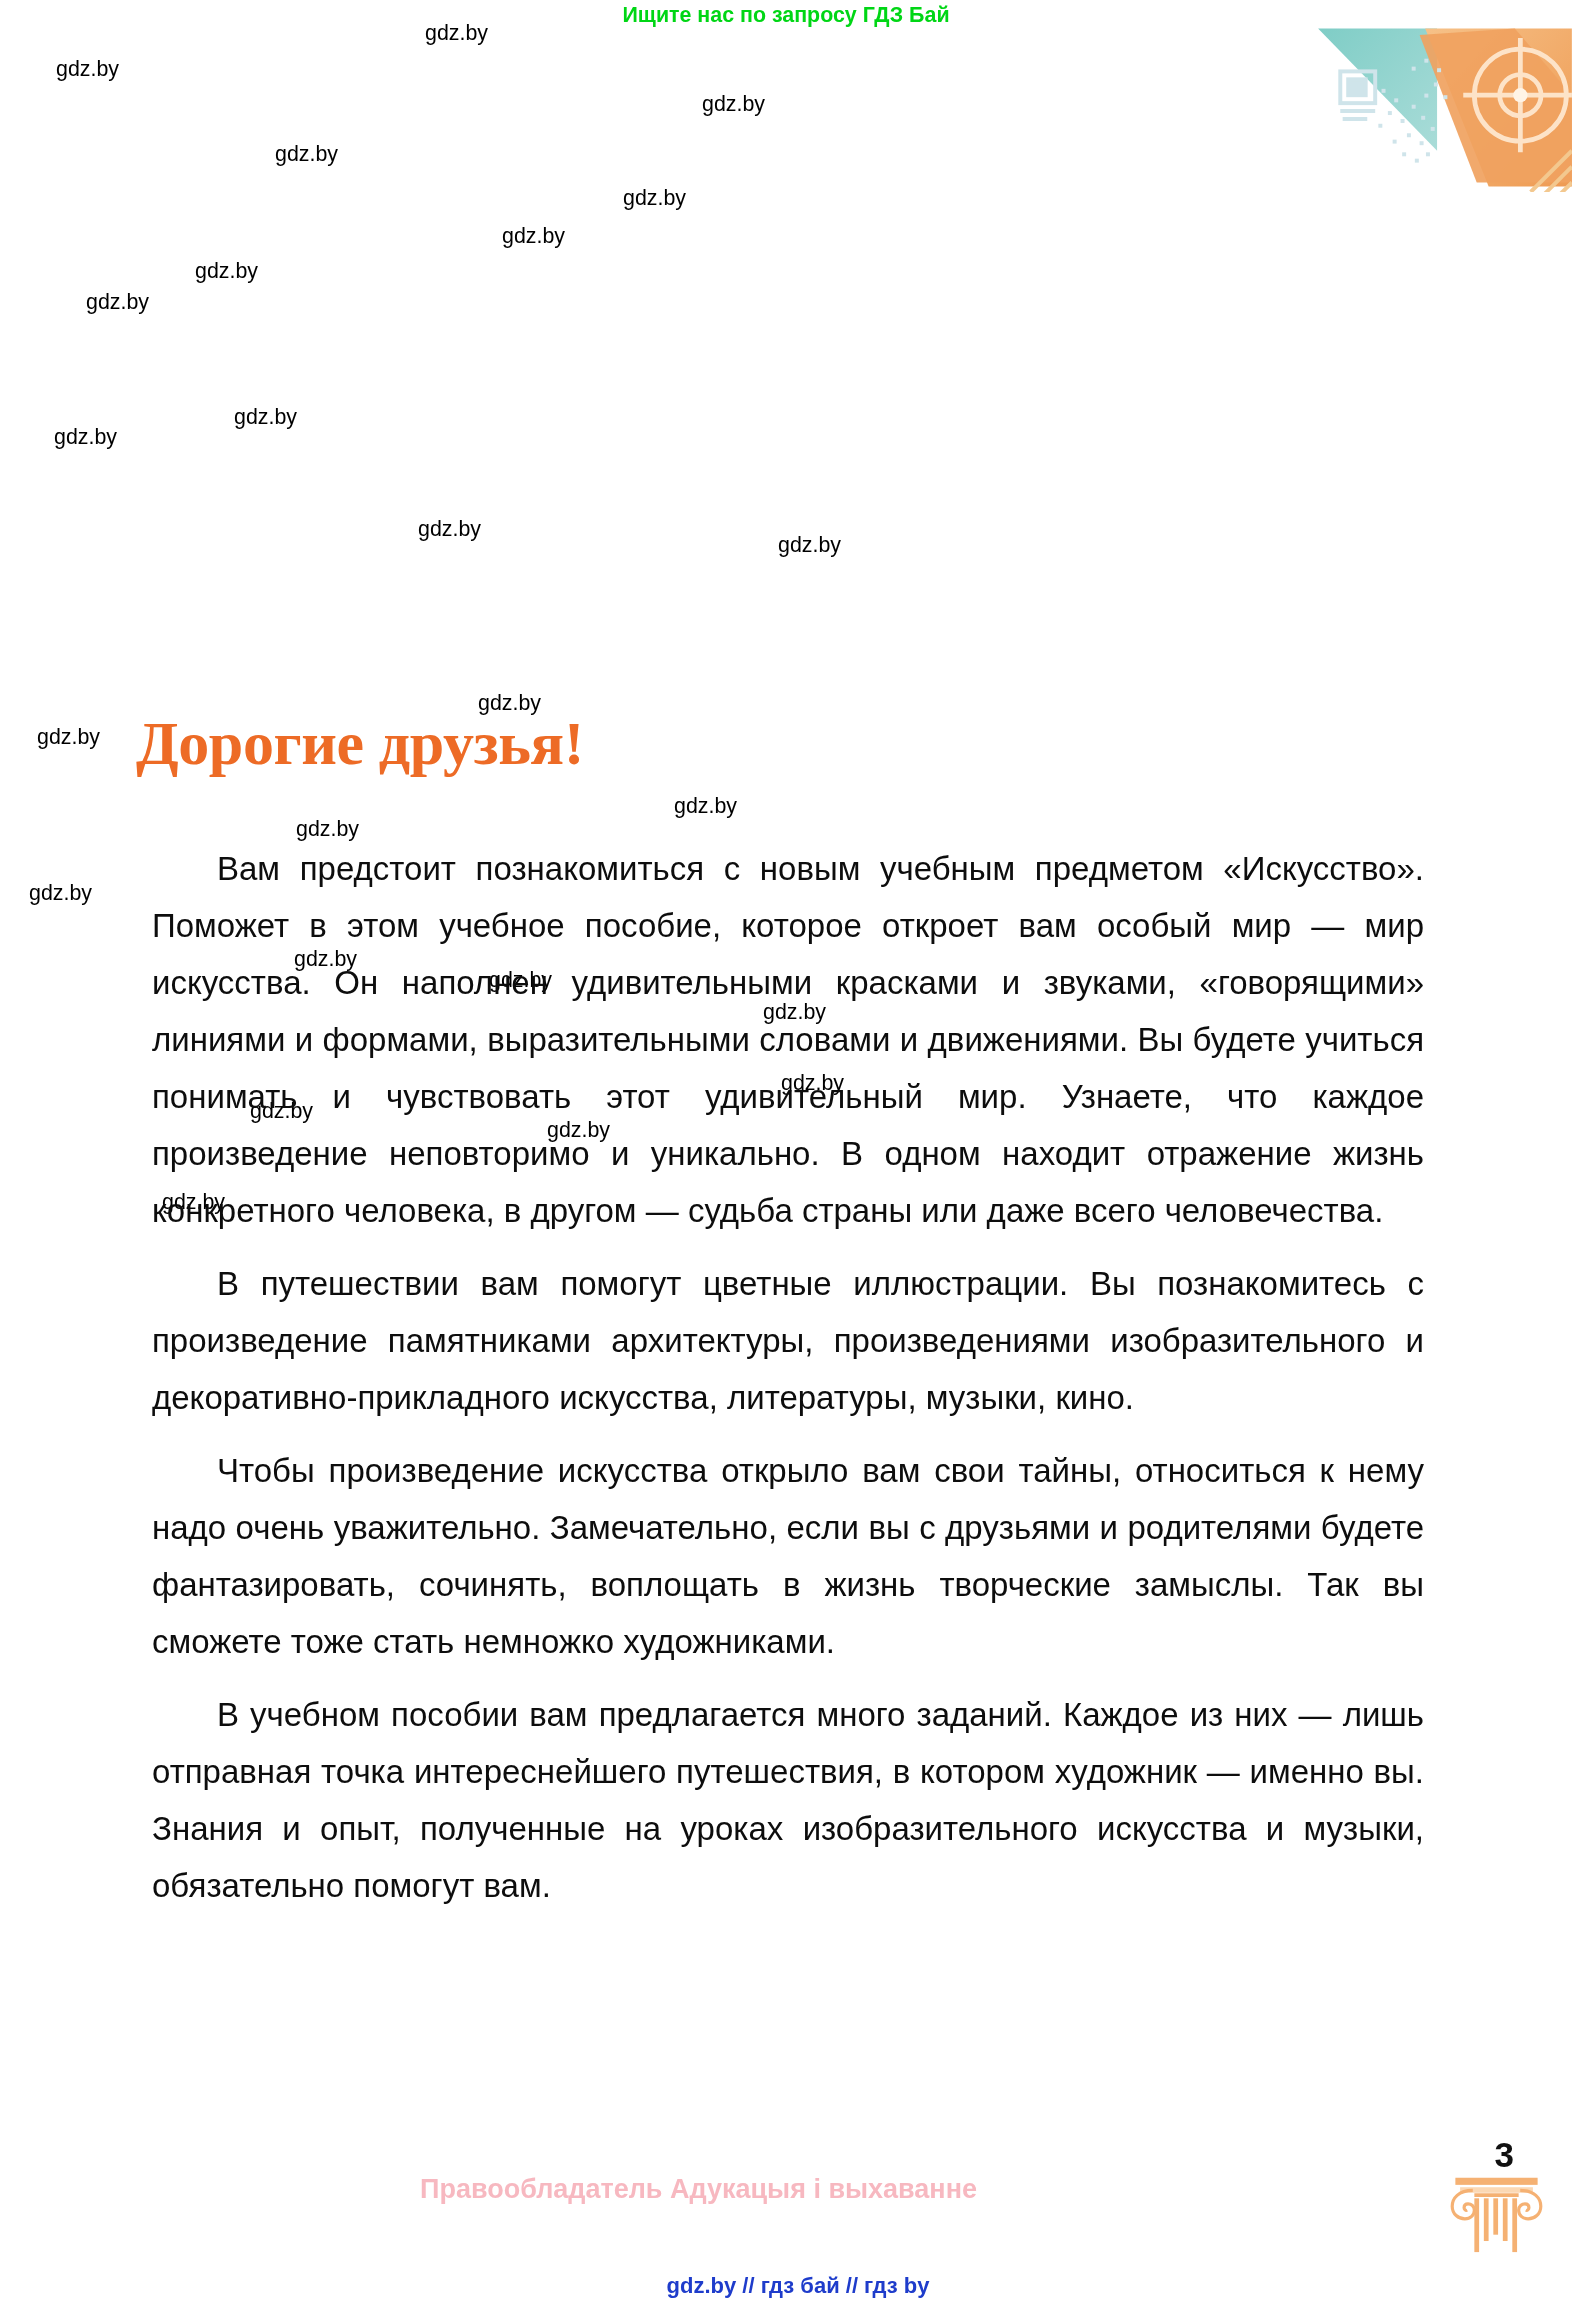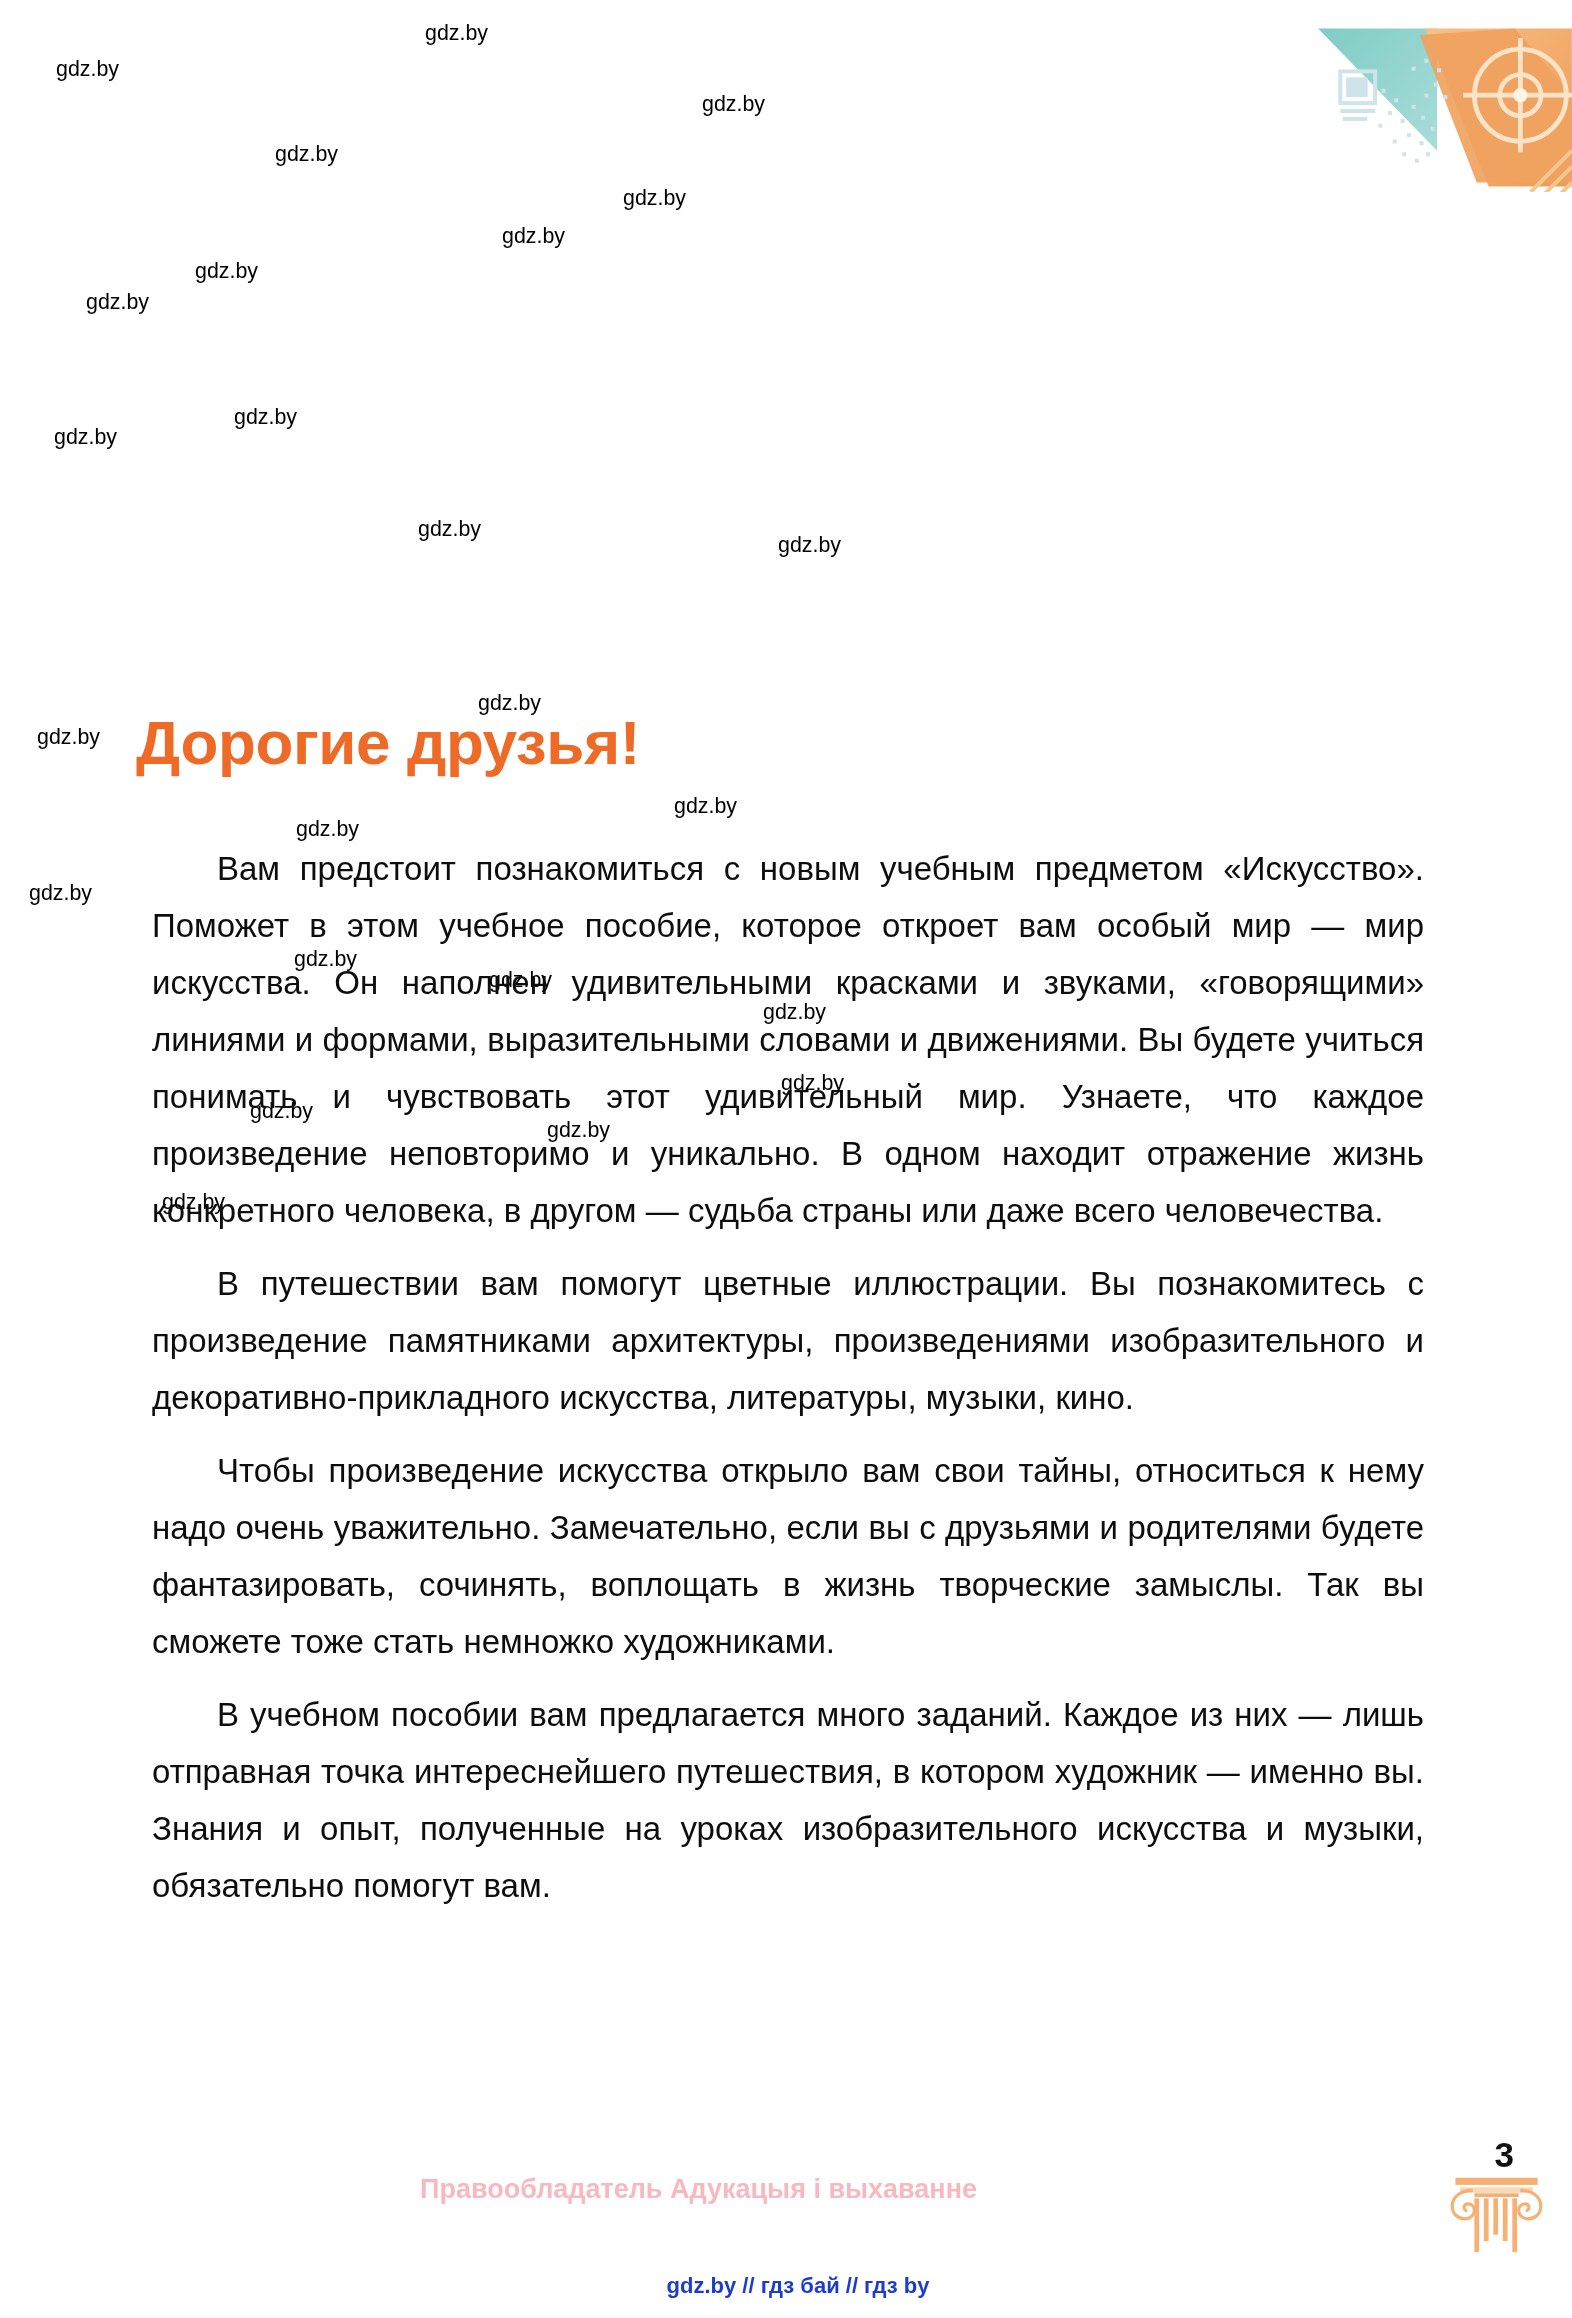--- a/index.html
+++ b/index.html
@@ -57,20 +57,21 @@
   .heading {
     position: absolute;
     left: 136px;
     top: 670px;
     color: #ed6b26;
     font-size: 62px;
     font-weight: bold;
     line-height: 1;
     white-space: nowrap;
     letter-spacing: -0.4px;
+    font-family: Liberation Serif, serif;
   }
 
   
   .article {
     position: absolute;
     left: 136px;
     top: 824px;
     width: 1304px;
   }
   .para {
@@ -119,20 +120,21 @@
     font-size: 22px;
     font-weight: bold;
     white-space: nowrap;
   }
 </style>
 </head>
 <body>
 
 <div id="page">
 
+  <div class="promo-line">Ищите нас по запросу ГДЗ Бай</div>
 
   <div class="corner-art">
     <svg width="254" height="238" viewBox="0 0 320 300" xmlns="http://www.w3.org/2000/svg">
       <defs>
         <clipPath id="cornerClip">
           <rect x="0" y="32" width="320" height="210"></rect>
         </clipPath>
         <linearGradient id="tealGrad" x1="0" y1="0" x2="1" y2="1">
           <stop offset="0%" stop-color="#7fcdc6"></stop>
           <stop offset="100%" stop-color="#a9dcd8"></stop>

